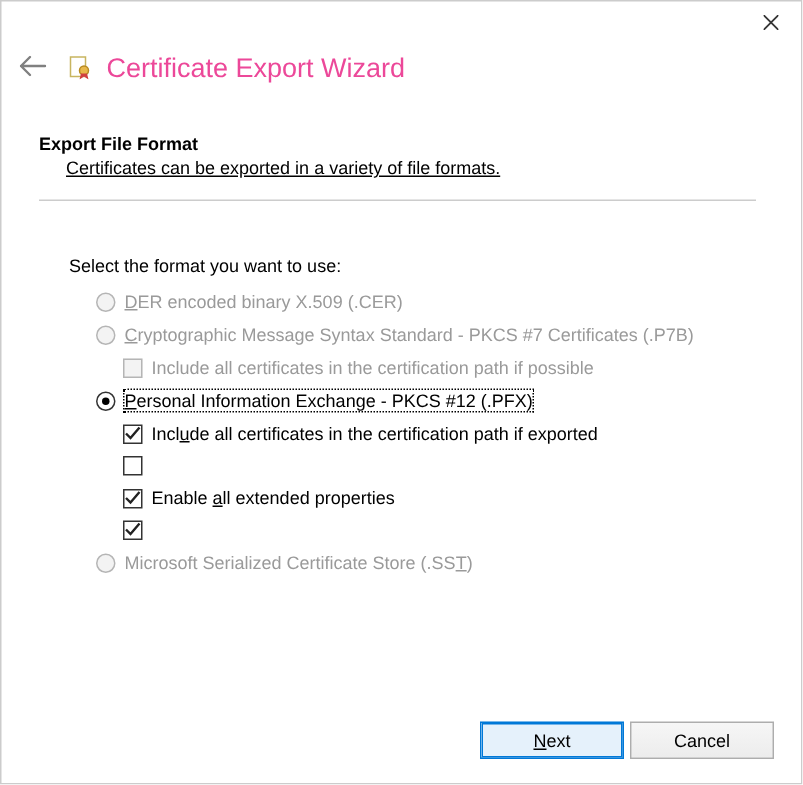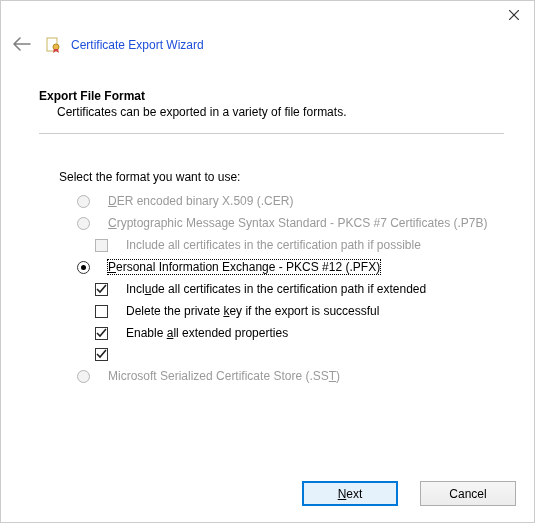--- a/index.html
+++ b/index.html
@@ -45,56 +45,57 @@
     align-items: center;
     padding-left: 12px;
     height: 28px;
     gap: 10px;
   }
   .back-arrow { color: #606060; cursor: default; }
   .back-arrow svg { width: 18px; height: 14px; }
 
   .wizard-icon { width: 16px; height: 16px; display: inline-block; margin-left:4px; }
   .wizard-title {
-    font-size: 12px;
-    color: #1d4ed8;
+    font-size: 18px;
+    color: #ec4899;
   }
 
   .content {
-    padding-left: 38px;
+    padding-left: 25px;
     padding-right: 30px;
   }
   .section-heading {
     font-weight: 600;
     margin-top: 30px;
     font-size: 12px;
   }
   .section-sub {
     padding-left: 18px;
     margin-top: 2px;
     font-size: 12px;
+    text-decoration: underline;
   }
   .divider {
     border: none;
     border-top: 1px solid #ccc;
     margin: 14px 0 0 0;
   }
   .instr {
     margin-top: 36px;
     padding-left: 20px;
     font-size: 12px;
   }
   .options {
     margin-top: 10px;
     padding-left: 38px;
   }
   .radio-row, .check-row {
     display: flex;
     align-items: center;
-    gap: 18px;
+    gap: 6px;
     font-size: 12px;
     line-height: 14px;
     margin: 8px 0;
   }
   .check-row { padding-left: 18px; }
   .disabled { color: #9a9a9a; }
   .underline-access { text-decoration: underline; }
 
   .radio, .check {
     width: 13px; height: 13px; flex: 0 0 13px; box-sizing: border-box;
@@ -110,21 +111,21 @@
   .check svg { width: 11px; height: 11px; }
   .check:not(.checked) svg { display:none; }
 
   .focus-ring { outline: 1px dotted #000; outline-offset:0; }
 
   .button-bar {
     position: absolute;
     bottom: 16px;
     right: 18px;
     display: flex;
-    gap: 22px;
+    gap: 4px;
   }
   .btn {
     min-width: 70px;
     height: 23px;
     font-size: 12px;
     font-family: inherit;
     border: 1px solid #adadad;
     background: linear-gradient(#f6f6f6,#ececec);
     display: inline-flex;
     align-items: center;
@@ -195,25 +196,24 @@
       <div class="radio-row">
         <span class="radio selected"></span>
         <span class="focus-ring"><span></span><span class="underline-access">P</span><span>ersonal Information Exchange - PKCS #12 (.PFX)</span></span>
       </div>
       <div class="check-row">
         <span class="check checked">
             <svg viewBox="0 0 11 11">
               <path d="M1 5 L4 8 L10 1" fill="none" stroke="#222" stroke-width="1.6"></path>
             </svg>
           </span>
-        <span><span>Incl</span><span class="underline-access">u</span><span>de all certificates in the certification path if extended</span></span>
+        <span><span>Incl</span><span class="underline-access">u</span><span>de all certificates in the certification path if exported</span></span>
       </div>
       <div class="check-row">
         <span class="check"></span>
-        <span><span>Delete the private </span><span class="underline-access">k</span><span>ey if the export is successful</span></span>
       </div>
       <div class="check-row">
         <span class="check checked">
             <svg viewBox="0 0 11 11">
               <path d="M1 5 L4 8 L10 1" fill="none" stroke="#222" stroke-width="1.6"></path>
             </svg>
           </span>
         <span><span>Enable </span><span class="underline-access">a</span><span>ll extended properties</span></span>
       </div>
       <div class="check-row">

